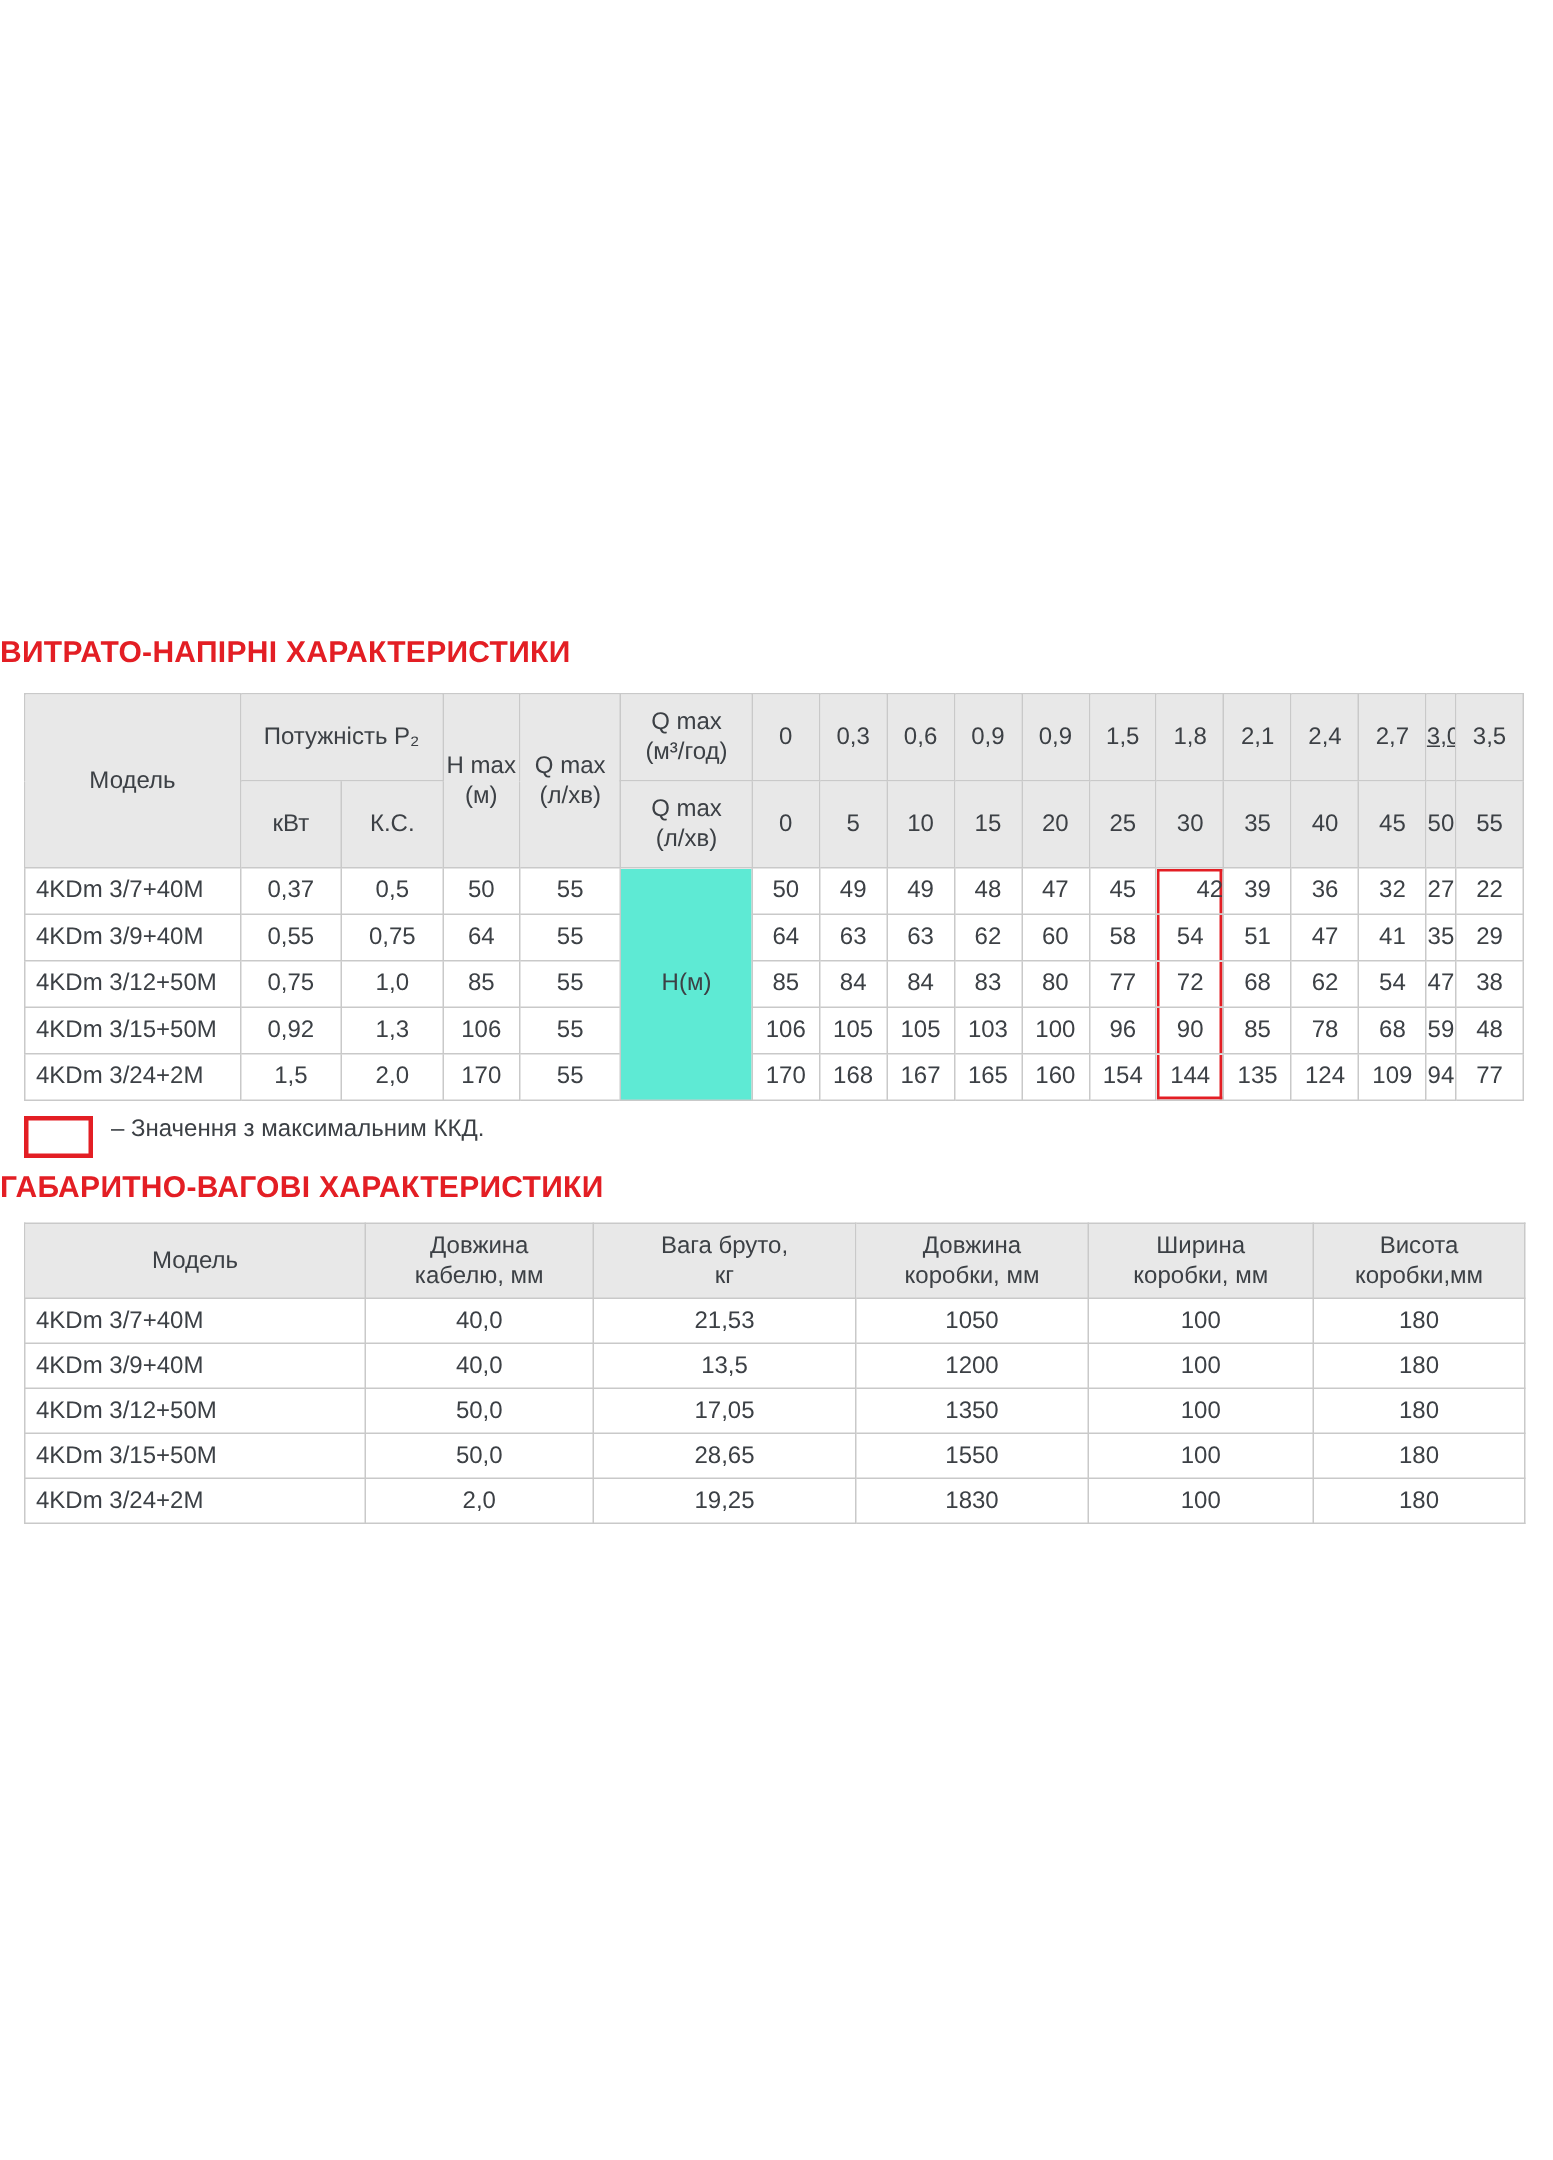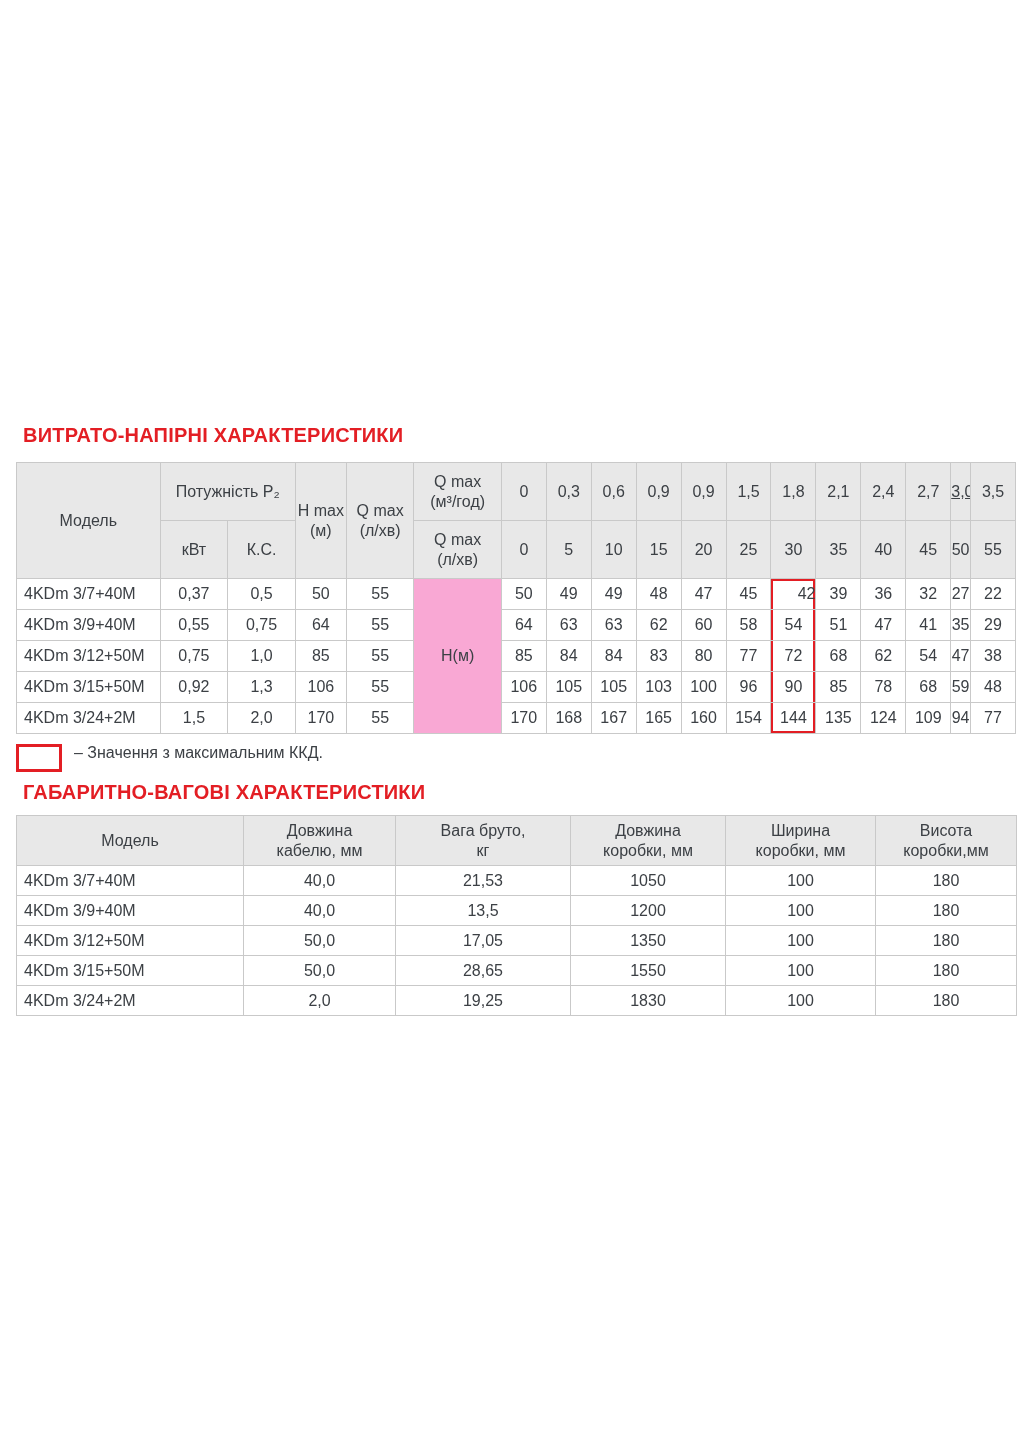--- a/index.html
+++ b/index.html
@@ -11,21 +11,21 @@
   *{box-sizing:border-box;margin:0;padding:0;}
   html,body{background:#ffffff;}
   body{
     font-family:"Liberation Sans","DejaVu Sans",sans-serif;
     color:var(--text);
     width:1035px;height:1440px;
     position:relative;
     overflow:hidden;
   }
   .page-title{
-    position:absolute;left:23px;
+    position:absolute;left:0;
     color:var(--red);
     font-size:20px;font-weight:bold;
     letter-spacing:0.2px;
     white-space:nowrap;
   }
   #title1{top:424px;}
   #title2{top:781px;}
 
   table{
     border-collapse:collapse;
@@ -50,21 +50,21 @@
   thead th{background:var(--head-bg);}
   #flow-table thead tr{height:58px;}
   #flow-table tbody tr{height:31px;}
   #dim-table thead tr{height:50px;}
   #dim-table tbody tr{height:30px;}
   td.model-cell{
     text-align:left;
     padding-left:7px;
     white-space:nowrap;
   }
-  th.merged-h{background:#f9a8d4;font-weight:normal;}
+  th.merged-h{background:#5eead4;font-weight:normal;}
   
   td.hl{
     box-shadow:inset 2px 0 0 0 var(--red), inset -2px 0 0 0 var(--red);
   }
   td.hl.hl-top{
     box-shadow:inset 2px 0 0 0 var(--red), inset -2px 0 0 0 var(--red), inset 0 2px 0 0 var(--red);
     text-align:right;
   }
   td.hl.hl-bottom{
     box-shadow:inset 2px 0 0 0 var(--red), inset -2px 0 0 0 var(--red), inset 0 -2px 0 0 var(--red);

